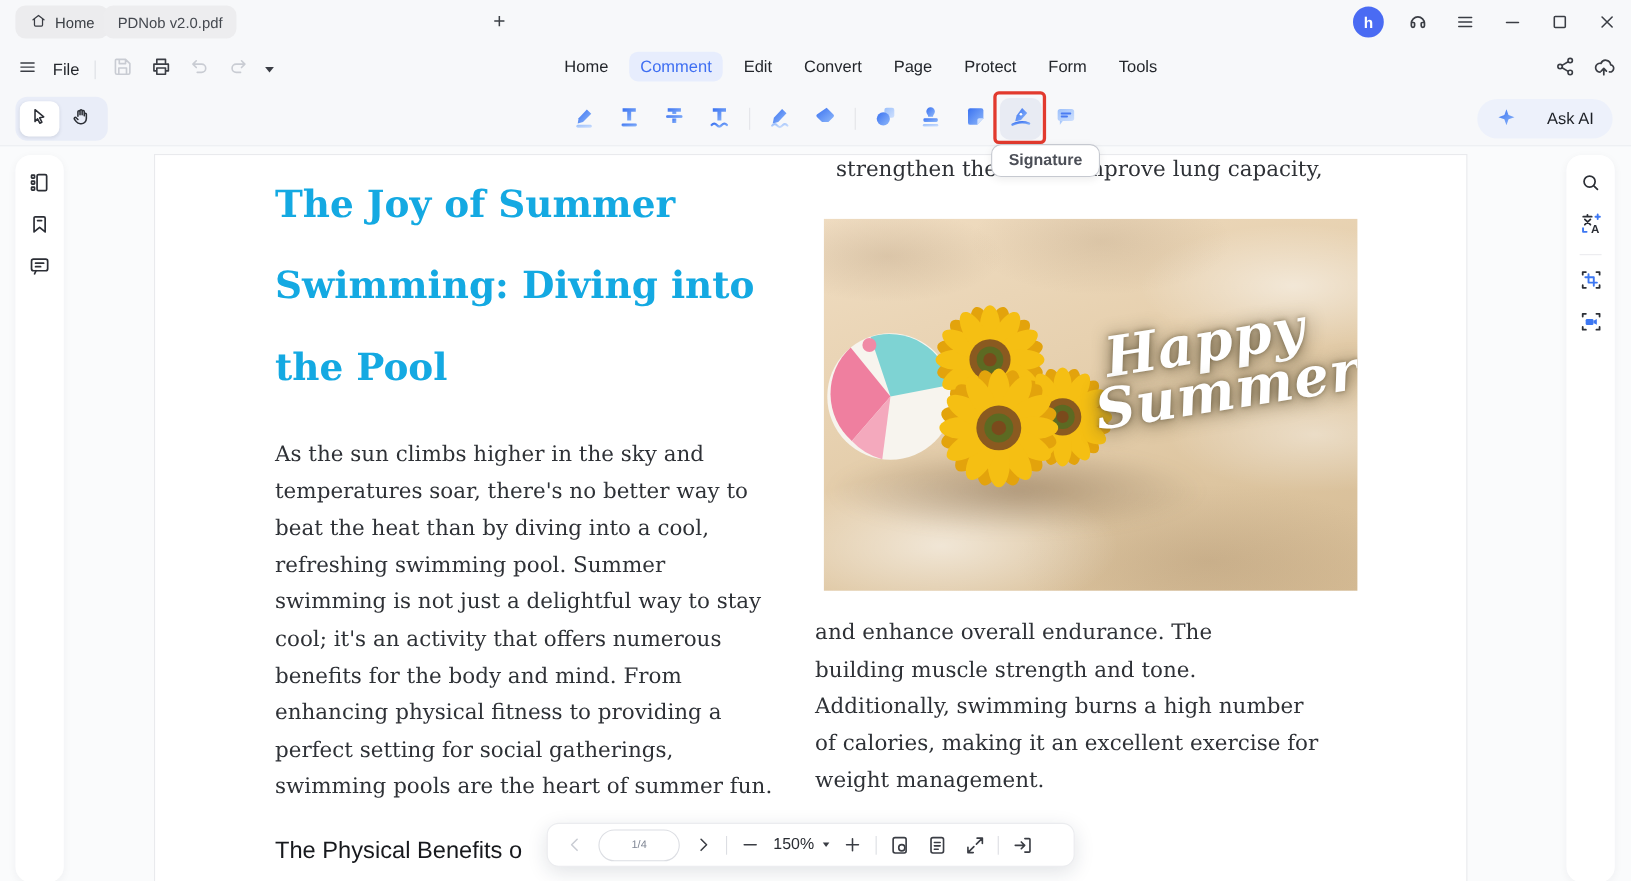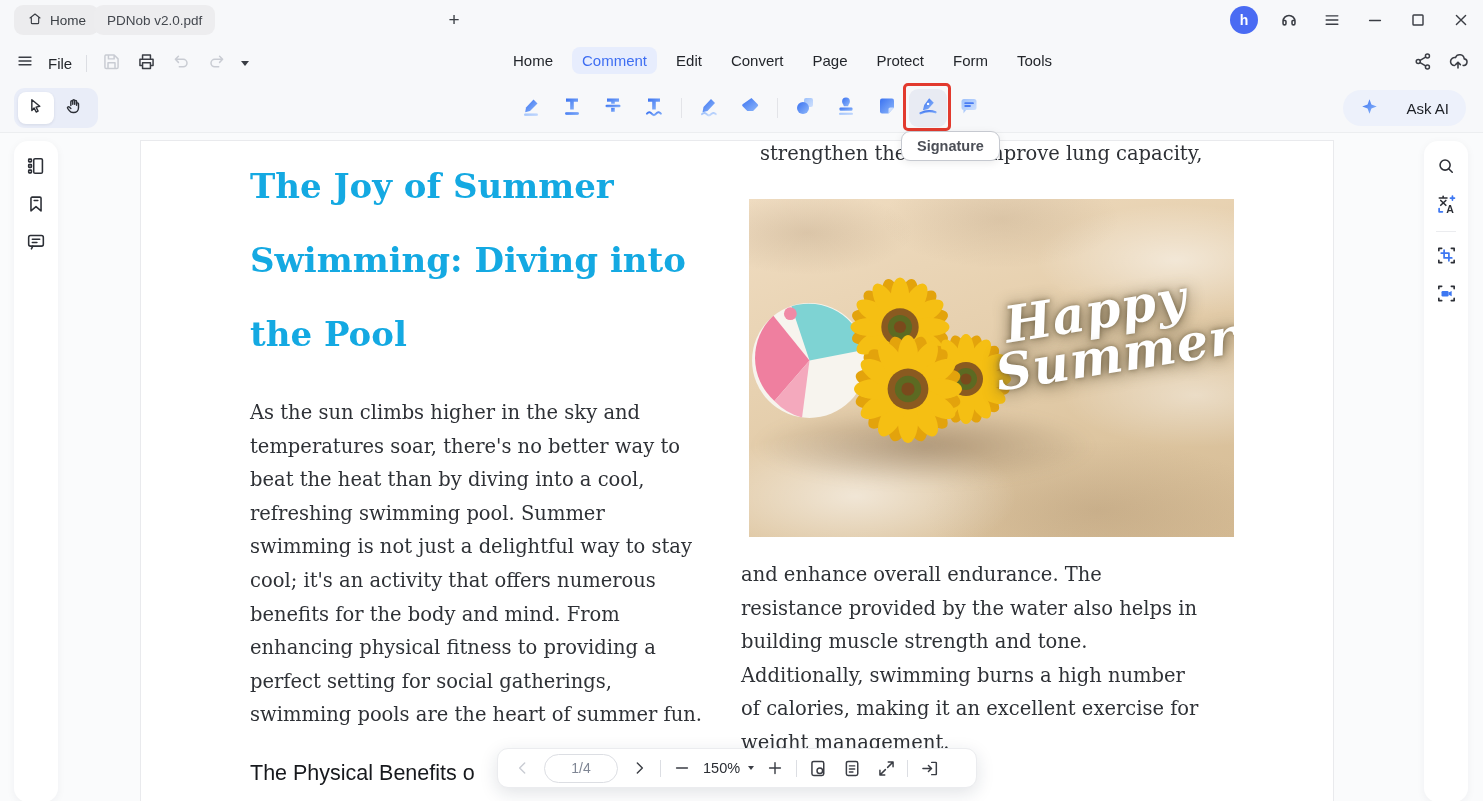--- a/index.html
+++ b/index.html
@@ -94,21 +94,21 @@
   .tooltip { position:absolute; left:901px; top:131px; background:#fff; border:1px solid #c6c9d0;
              border-radius:9px; padding:6px 15px; font-size:14.5px; font-weight:bold; color:#4c4f57;
              box-shadow:0 2px 8px rgba(0,0,0,.08); z-index:60; }
 
   
   .statusbar { position:absolute; left:497px; top:748px; width:480px; height:40px; background:#fff;
                border:1px solid #ebecef; border-radius:11px; box-shadow:0 5px 18px rgba(25,35,60,.13);
                display:flex; align-items:center; padding:0 12px; gap:8px; z-index:50; }
   .sb-btn { width:26px; height:26px; display:flex; align-items:center; justify-content:center; }
   .page-pill { width:74px; height:29px; border:1.5px solid #dcdee3; border-radius:15px;
-               display:flex; align-items:center; justify-content:center; font-size:14px; color:#7f8694; }
+               display:flex; align-items:center; justify-content:center; font-size:10px; color:#7f8694; }
   .zoom-label { font-size:14.5px; color:#2a2d33; }
   .caret-down { width:0; height:0; border-left:4px solid transparent; border-right:4px solid transparent;
                 border-top:5px solid #3a3d44; }
   .caret-sm { border-left-width:3.5px; border-right-width:3.5px; border-top-width:4.5px; }
 
   .ic { stroke:#3a3d44; stroke-width:1.7; fill:none; stroke-linecap:round; stroke-linejoin:round; }
   .ic-grey { stroke:#c9ccd3; }
   .ic-dark { stroke:#2c2f36; }
 </style>
 </head>
@@ -415,21 +415,20 @@
           <use href="#sunflower" x="39" y="90" width="120" height="120"></use>
         </svg>
         <div class="happy">
           <div>Happy</div>
           <div class="l2">Summer</div>
         </div>
       </div>
 
       <div class="doc-para para-right serif">
         <div>and enhance overall endurance. The</div>
-        <div>resistance provided by the water also helps in</div>
         <div>building muscle strength and tone.</div>
         <div>Additionally, swimming burns a high number</div>
         <div>of calories, making it an excellent exercise for</div>
         <div>weight management.</div>
       </div>
     </div>
 
     <div class="rail rail-left">
       <div class="rail-btn">
         <span>

